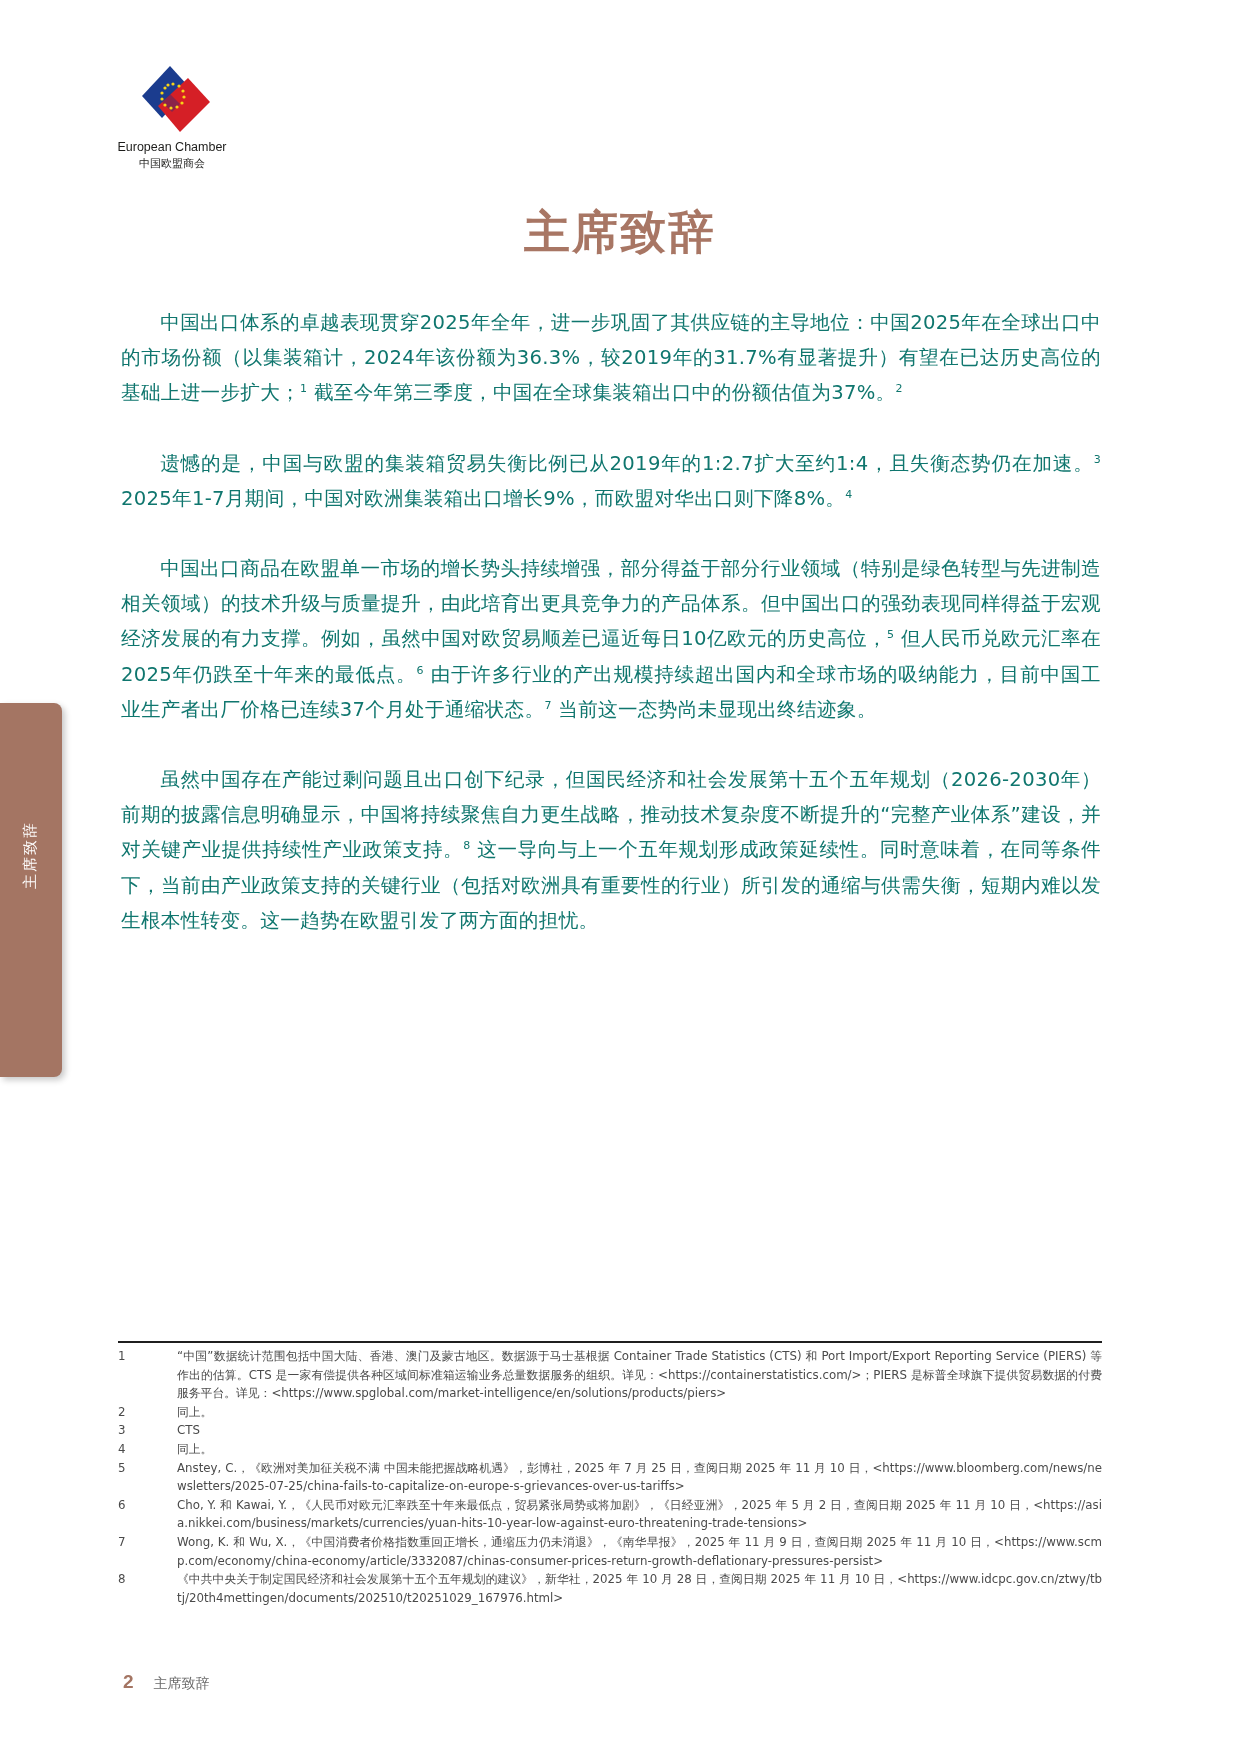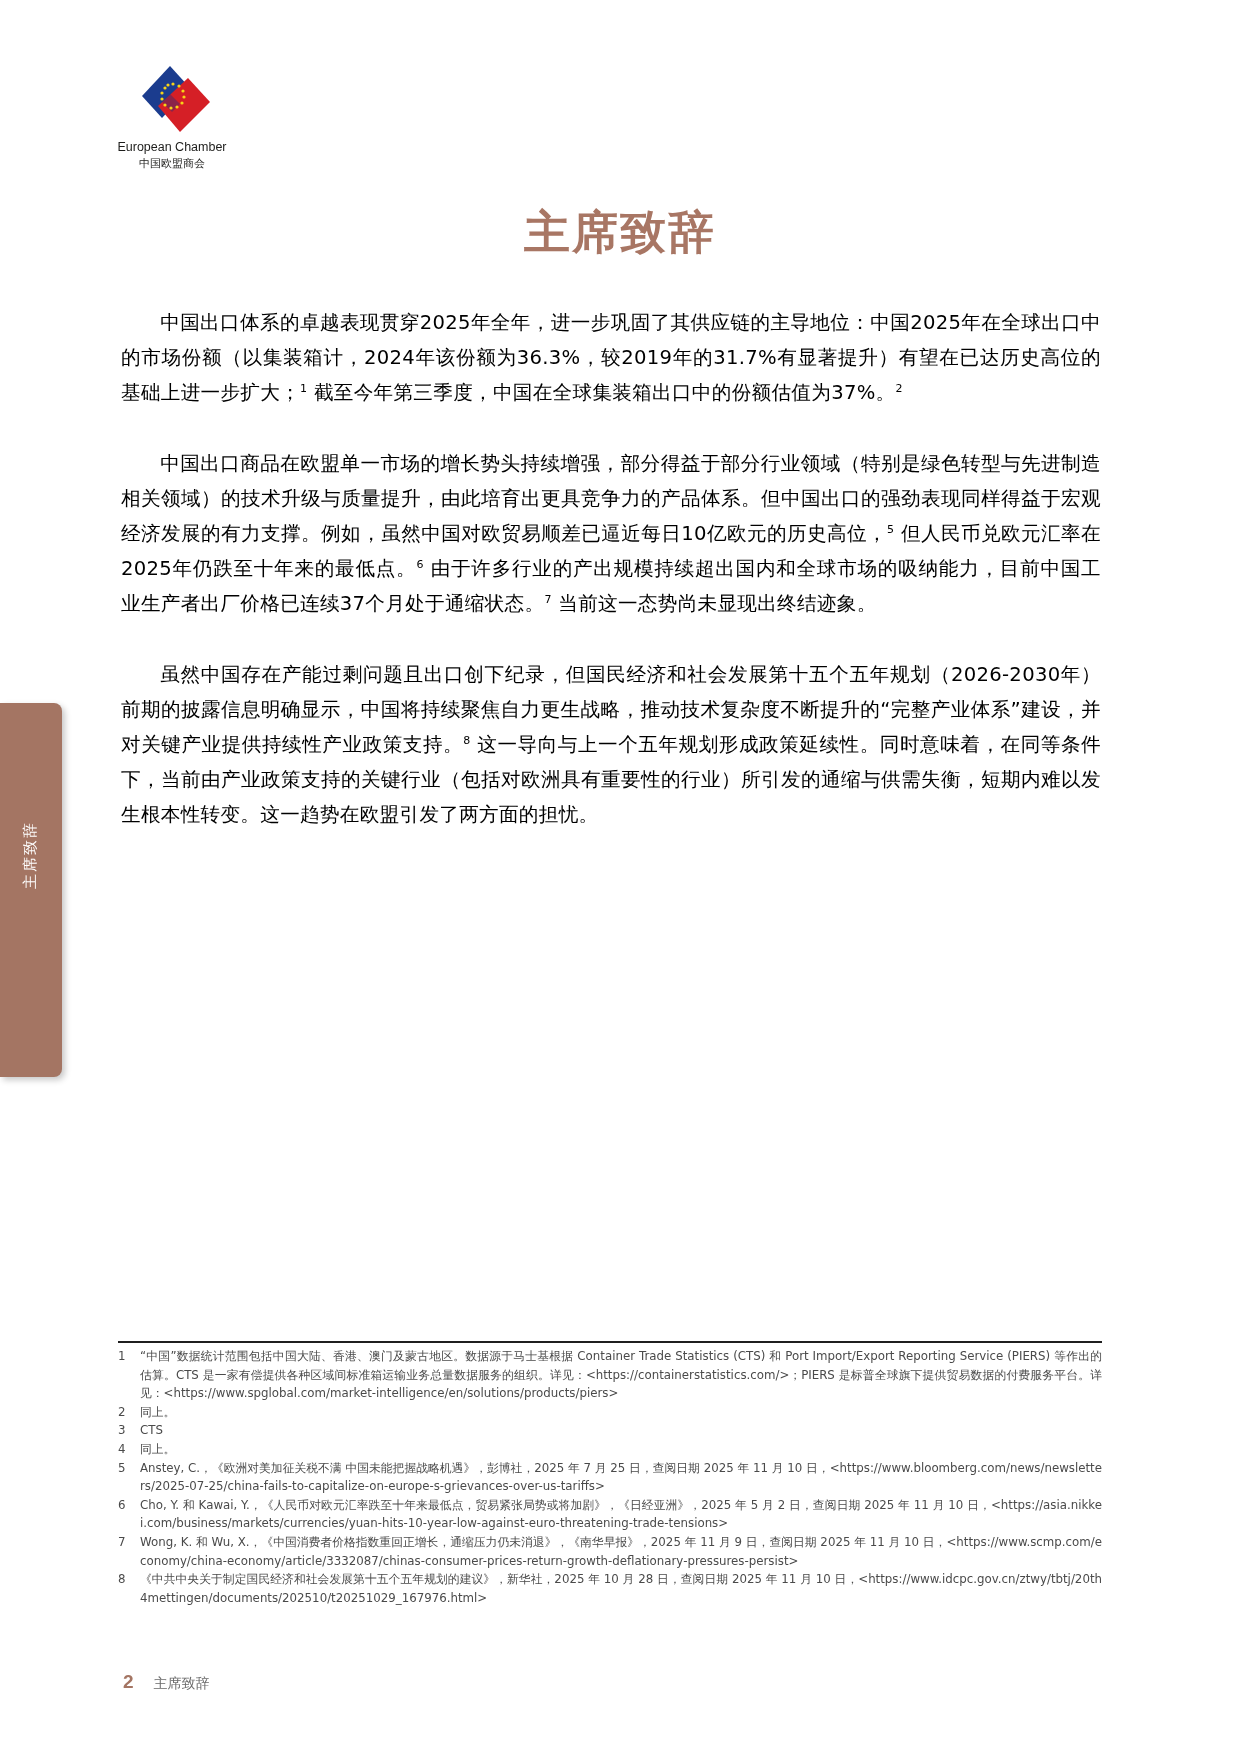--- a/index.html
+++ b/index.html
@@ -11,33 +11,33 @@
   .logo-en { position: absolute; left: 0; top: 82px; width: 120px; text-align: center;
              font-family: "Liberation Sans", sans-serif; font-weight: normal; font-size: 12.5px; color: #1d1d1b; white-space: nowrap; }
   .logo-cn { position: absolute; left: 0; top: 98px; width: 120px; text-align: center;
              font-family: "DejaVu Serif", serif; font-size: 11px; color: #1d1d1b; }
 
   .title { position: absolute; left: 0; width: 1240px; top: 202px; text-align: center;
            font-size: 46px; font-weight: bold; color: #a87664; letter-spacing: 2px; }
 
   .body { position: absolute; left: 121px; top: 305px; width: 980px; }
   .para { font-size: 19.6px; line-height: 35.2px; text-align: justify; margin: 0 0 35px 0;
-          text-indent: 2em; color: #000000; letter-spacing: 0.3px; }
+          text-indent: 2em; color: #0f766e; letter-spacing: 0.3px; }
   .para sup { font-size: 11px; vertical-align: 7px; line-height: 0; }
 
   .side-tab { position: absolute; left: 0; top: 703px; width: 62px; height: 374px;
               background: #a47563; border-radius: 0 8px 8px 0; box-shadow: 3px 3px 6px rgba(0,0,0,0.22); }
   .side-tab-label { position: absolute; left: 30px; top: 855px; transform: translate(-50%, -50%) rotate(-90deg);
                     color: #ffffff; font-size: 15px; letter-spacing: 2px; white-space: nowrap; }
 
   .fn-rule { position: absolute; left: 118px; top: 1341px; width: 984px; height: 2px; background: #1f1f1f; }
   .footnotes { position: absolute; left: 118px; top: 1347px; width: 984px; }
   .fn { display: flex; font-size: 11.8px; line-height: 18.6px; color: #4a4a4a; }
   .fn-num { width: 22px; flex: none; }
-  .fn-text { flex: 1; text-align: justify; word-break: break-all; }
+  .fn-text { flex: 1; text-align: justify; word-break: break-all; margin-left: 37px; }
 
   .page-footer { position: absolute; left: 123px; top: 1671px; display: flex; align-items: baseline; }
   .page-num { font-family: "Liberation Sans", sans-serif; font-weight: bold; font-size: 19px; color: #a47563; margin-right: 20px; }
   .page-section { font-size: 14px; color: #6a6a6a; }
 </style>
 </head>
 <body>
 
 <div class="logo">
   <svg width="90" height="80" viewBox="0 0 90 80">
@@ -64,20 +64,21 @@
 </div>
 
 <div class="title">主席致辞</div>
 
 <div class="side-tab"></div>
 <div class="side-tab-label">主席致辞</div>
 
 <div class="body">
   <p class="para"><span>中国出口体系的卓越表现贯穿2025年全年，进一步巩固了其供应链的主导地位：中国2025年在全球出口中的市场份额（以集装箱计，2024年该份额为36.3%，较2019年的31.7%有显著提升）有望在已达历史高位的基础上进一步扩大；</span><sup>1</sup> <span>截至今年第三季度，中国在全球集装箱出口中的份额估值为37%。</span><sup>2</sup></p>
 
+  <p class="para"><span>遗憾的是，中国与欧盟的集装箱贸易失衡比例已从2019年的1:2.7扩大至约1:4，且失衡态势仍在加速。</span><sup>3</sup> <span>2025年1-7月期间，中国对欧洲集装箱出口增长9%，而欧盟对华出口则下降8%。</span><sup>4</sup></p>
 
   <p class="para"><span>中国出口商品在欧盟单一市场的增长势头持续增强，部分得益于部分行业领域（特别是绿色转型与先进制造相关领域）的技术升级与质量提升，由此培育出更具竞争力的产品体系。但中国出口的强劲表现同样得益于宏观经济发展的有力支撑。例如，虽然中国对欧贸易顺差已逼近每日10亿欧元的历史高位，</span><sup>5</sup> <span>但人民币兑欧元汇率在2025年仍跌至十年来的最低点。</span><sup>6</sup> <span>由于许多行业的产出规模持续超出国内和全球市场的吸纳能力，目前中国工业生产者出厂价格已连续37个月处于通缩状态。</span><sup>7</sup> <span>当前这一态势尚未显现出终结迹象。</span></p>
 
   <p class="para"><span>虽然中国存在产能过剩问题且出口创下纪录，但国民经济和社会发展第十五个五年规划（2026-2030年）前期的披露信息明确显示，中国将持续聚焦自力更生战略，推动技术复杂度不断提升的“完整产业体系”建设，并对关键产业提供持续性产业政策支持。</span><sup>8</sup> <span>这一导向与上一个五年规划形成政策延续性。同时意味着，在同等条件下，当前由产业政策支持的关键行业（包括对欧洲具有重要性的行业）所引发的通缩与供需失衡，短期内难以发生根本性转变。这一趋势在欧盟引发了两方面的担忧。</span></p>
 
 
 </div>
 
 <div class="fn-rule"></div>
 <div class="footnotes">

